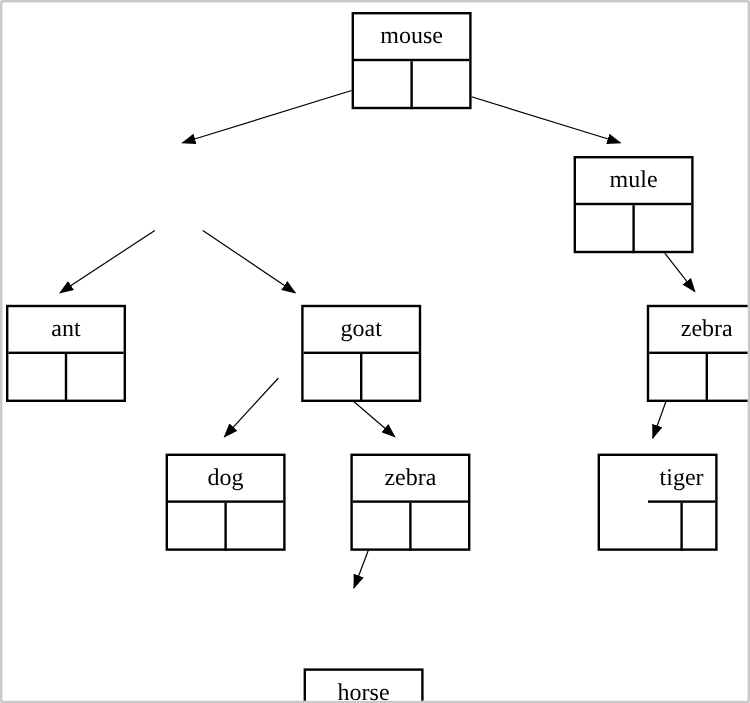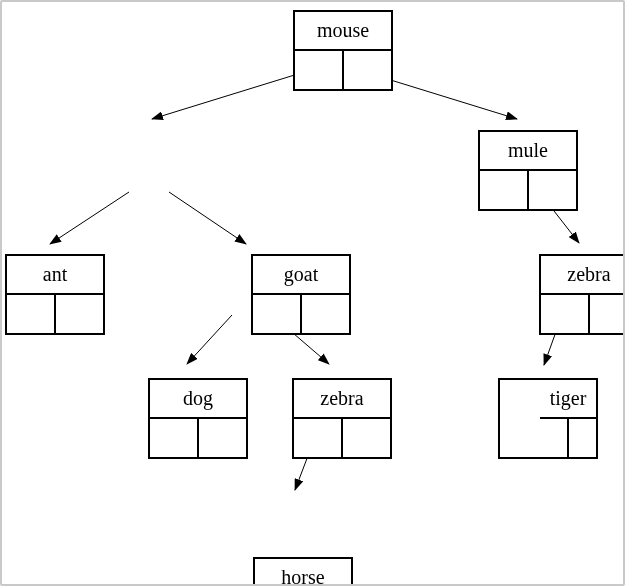--- a/index.html
+++ b/index.html
@@ -111,21 +111,21 @@
           <div class="cell cell-right"></div>
         </div>
       </div>
       <div class="node" style="left: 537px; top: 252px;">
         <div class="node-label">zebra</div>
         <div class="node-cells">
           <div class="cell cell-left"></div>
           <div class="cell cell-right"></div>
         </div>
       </div>
-      <div class="node" style="left: 146px; top: 376px;">
+      <div class="node" style="left: 136px; top: 376px;">
         <div class="node-label">dog</div>
         <div class="node-cells">
           <div class="cell cell-left"></div>
           <div class="cell cell-right"></div>
         </div>
       </div>
       <div class="node" style="left: 290px; top: 376px;">
         <div class="node-label">zebra</div>
         <div class="node-cells">
           <div class="cell cell-left"></div>

